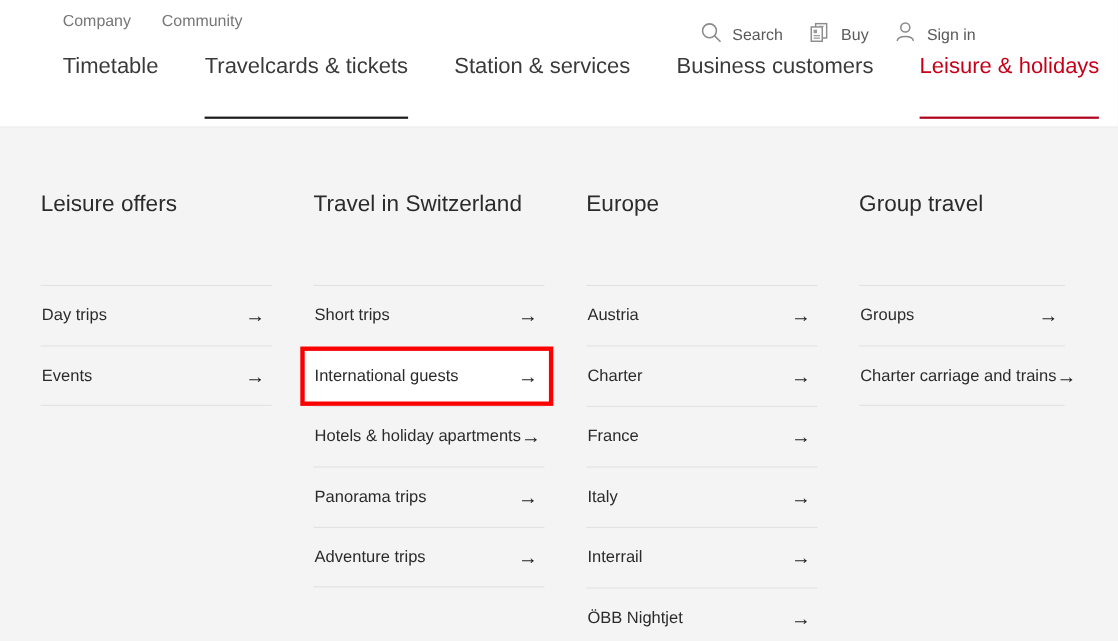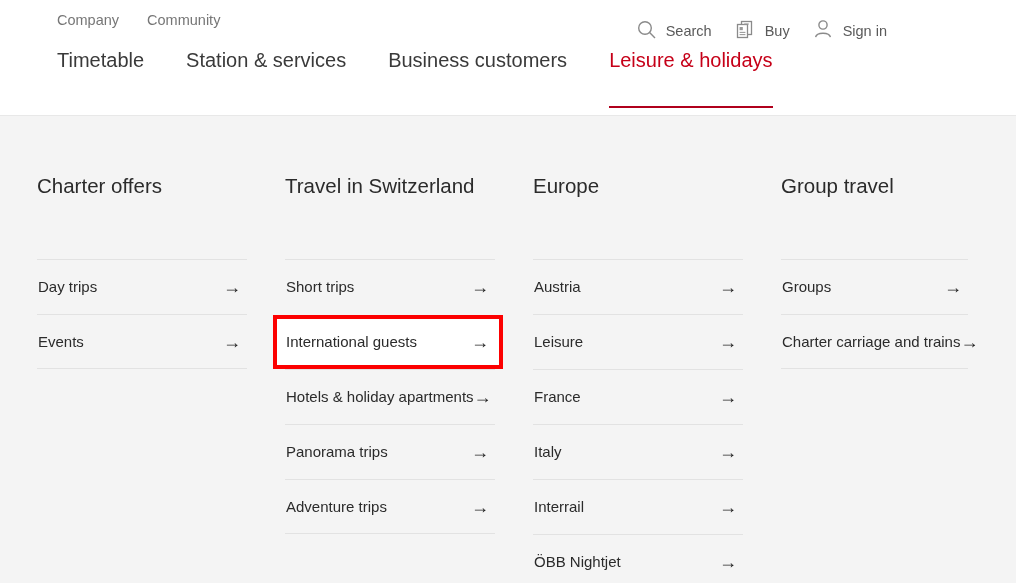--- a/index.html
+++ b/index.html
@@ -187,20 +187,24 @@
 
     </div>
   </div>
 
   <nav class="mainnav">
     <div class="navlist">
       <a class="navitem">
         <span>Timetable</span>
         <span class="nav-underline"></span>
       </a>
+      <a class="navitem is-hover">
+        <span>Travelcards &amp; tickets</span>
+        <span class="nav-underline"></span>
+      </a>
       <a class="navitem">
         <span>Station &amp; services</span>
         <span class="nav-underline"></span>
       </a>
       <a class="navitem">
         <span>Business customers</span>
         <span class="nav-underline"></span>
       </a>
       <a class="navitem is-active">
         <span>Leisure &amp; holidays</span>
@@ -209,21 +213,21 @@
     </div>
   </nav>
 
 </div>
 
 <div class="flyout">
   <div class="columns">
 
     <div class="col">
       <div class="col-inner">
-        <div class="col-title">Charter offers</div>
+        <div class="col-title">Leisure offers</div>
         <div class="col-list">
           <a class="link-row">
             <span class="txt">Day trips</span>
             <span class="arrow">→</span>
           </a>
           <a class="link-row">
             <span class="txt">Events</span>
             <span class="arrow">→</span>
           </a>
         </div>
@@ -261,21 +265,21 @@
 
     <div class="col">
       <div class="col-inner">
         <div class="col-title">Europe</div>
         <div class="col-list">
           <a class="link-row">
             <span class="txt">Austria</span>
             <span class="arrow">→</span>
           </a>
           <a class="link-row">
-            <span class="txt">Leisure</span>
+            <span class="txt">Charter</span>
             <span class="arrow">→</span>
           </a>
           <a class="link-row">
             <span class="txt">France</span>
             <span class="arrow">→</span>
           </a>
           <a class="link-row">
             <span class="txt">Italy</span>
             <span class="arrow">→</span>
           </a>

